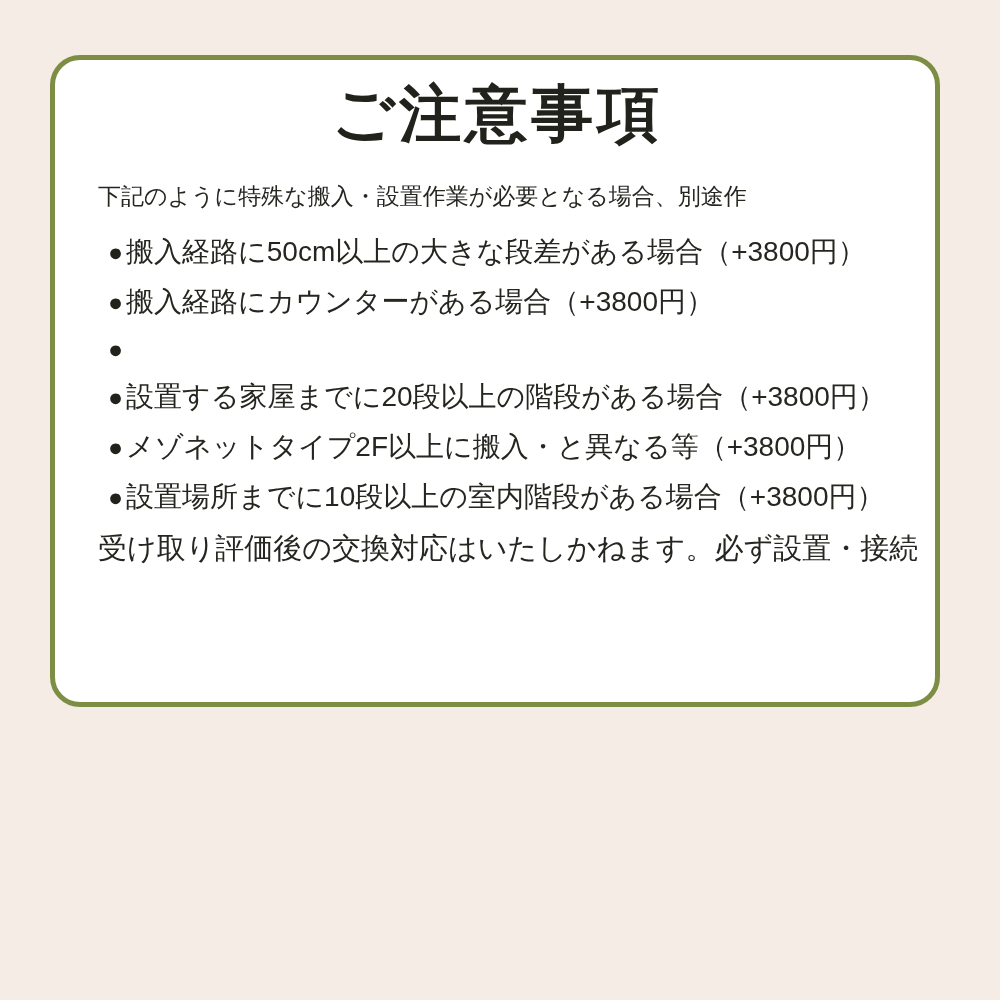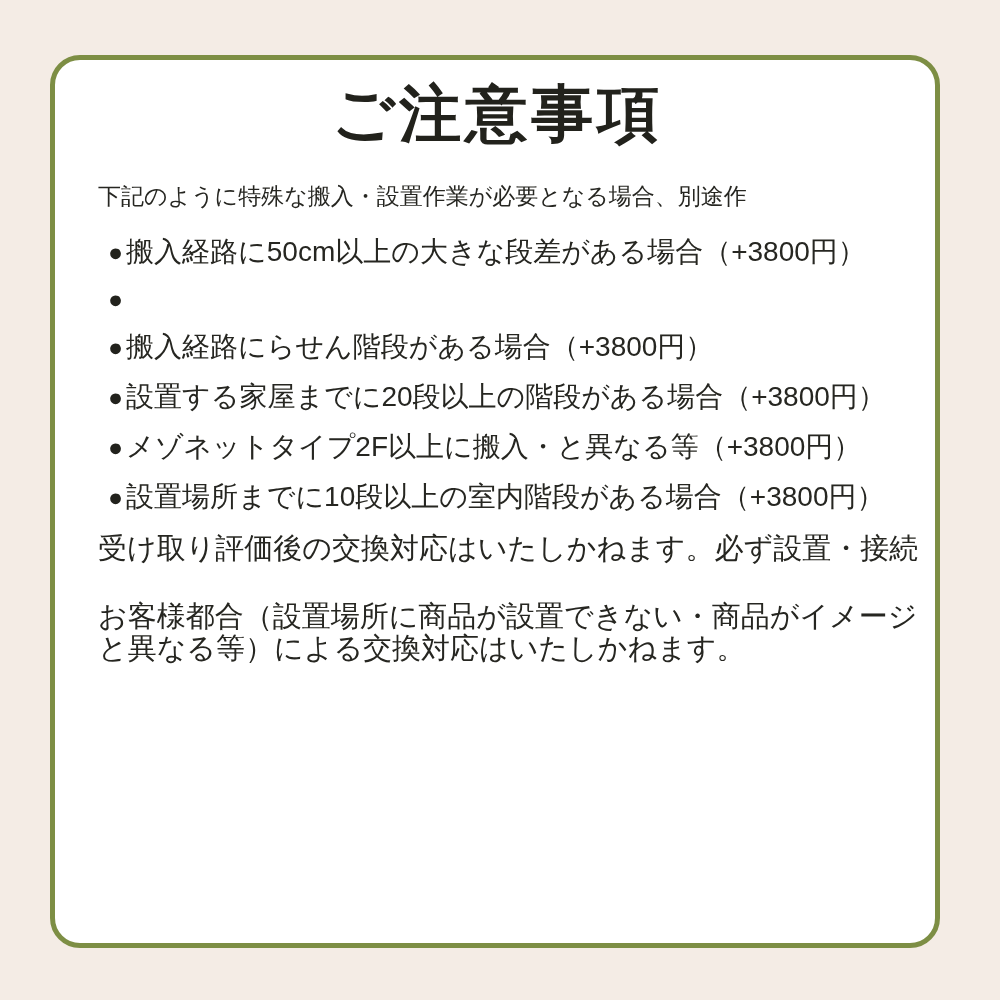--- a/index.html
+++ b/index.html
@@ -13,21 +13,21 @@
     font-family: "Liberation Sans", "DejaVu Sans", sans-serif;
     color: #262621;
     position: relative;
     overflow: hidden;
   }
   .card {
     position: absolute;
     left: 50px;
     top: 55px;
     width: 890px;
-    height: 893px;
+    height: 652px;
     box-sizing: border-box;
     background: #ffffff;
     border: 5px solid #7d8e44;
     border-radius: 30px;
     padding: 18px 38px 0 43px;
   }
   .title {
     margin: 0;
     font-size: 62px;
     font-weight: 700;
@@ -56,20 +56,21 @@
     display: flex;
     align-items: center;
   }
   .bullet {
     font-size: 25px;
     margin-right: 3px;
     line-height: 1;
     color: #22221c;
   }
   .notes {
+    text-align: center;
   }
   .note {
     font-size: 29px;
     line-height: 32px;
     margin: 0 0 36px 0;
   }
 </style>
 </head>
 <body>
 
@@ -81,24 +82,24 @@
     <span class="line">下記のように特殊な搬入・設置作業が必要となる場合、別途作</span>
   </p>
 
   <ul class="fee-list">
     <li class="fee-item">
       <span class="bullet">●</span>
       <span class="fee-text">搬入経路に50cm以上の大きな段差がある場合（+3800円）</span>
     </li>
     <li class="fee-item">
       <span class="bullet">●</span>
+      <span class="fee-text">搬入経路にカウンターがある場合（+3800円）</span>
     </li>
     <li class="fee-item">
       <span class="bullet">●</span>
-      <span class="fee-text">搬入経路にらせん階段がある場合（+3800円）</span>
     </li>
     <li class="fee-item">
       <span class="bullet">●</span>
       <span class="fee-text">設置する家屋までに20段以上の階段がある場合（+3800円）</span>
     </li>
     <li class="fee-item">
       <span class="bullet">●</span>
       <span class="fee-text">メゾネットタイプ2F以上に搬入・と異なる等（+3800円）</span>
     </li>
     <li class="fee-item">
@@ -106,19 +107,15 @@
       <span class="fee-text">設置場所までに10段以上の室内階段がある場合（+3800円）</span>
     </li>
   </ul>
 
   <div class="notes">
     <p class="note">
       <span class="line">受け取り評価後の交換対応はいたしかねます。必ず設置・接続</span>
     </p>
     <p class="note">
     </p>
-    <p class="note">
-      <span class="line">お客様都合（設置場所に商品が設置できない・商品がイメージ</span>
-      <span class="line">と異なる等）による交換対応はいたしかねます。</span>
-    </p>
   </div>
 
 </div>
 
 </body></html>

